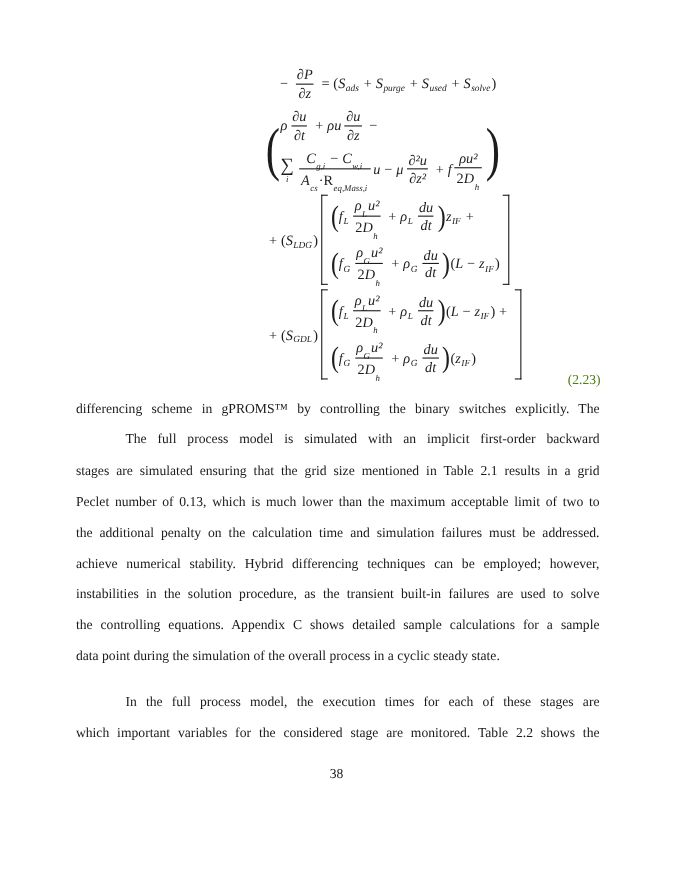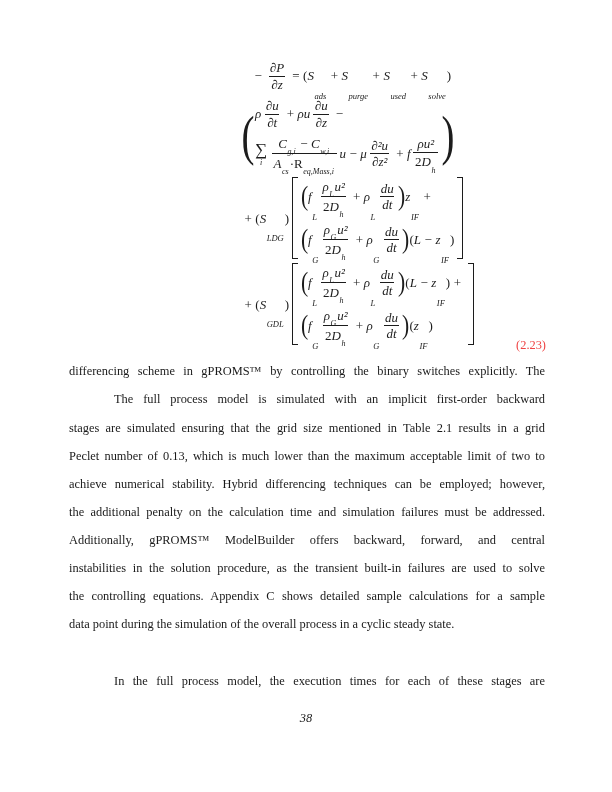--- a/index.html
+++ b/index.html
@@ -11,41 +11,41 @@
   
   .eq-block { position:relative; margin:60px 66px 0 69px; font-size:13px; color:#1c1c1c; }
   .eq-lines { margin-left:172px; display:flex; flex-direction:column; align-items:flex-start; }
   .eq-lines > .eq-row + .eq-row { margin-top:4px; }
   .eq-row { display:flex; align-items:center; }
   .row1 { margin-left:10px; margin-bottom:2px; }
   .eq-col { display:flex; flex-direction:column; align-items:flex-start; row-gap:4px; }
   .t { display:inline-block; line-height:1.2; }
   .it { font-style:italic; }
   .op { margin:0 3.5px; }
-  .sb { display:inline-block; font-size:8.5px; font-style:italic; position:relative; top:20px; margin:0 1px 0 0.5px; line-height:1; }
+  .sb { display:inline-block; font-size:8.5px; font-style:italic; position:relative; top:4px; margin:0 1px 0 0.5px; line-height:1; }
   .frac { display:inline-flex; flex-direction:column; align-items:center; margin:0 2.5px; }
   .frac .num, .frac .den { display:flex; align-items:center; padding:0 2px; line-height:1.25; }
   .frac .den { border-top:1px solid #1c1c1c; }
   .frac .sb { top:3px; font-size:8px;margin-top:11px; }
   .sum { display:inline-flex; flex-direction:column; align-items:center; margin-right:2px; }
   .sum .sg { font-size:17px; line-height:1; font-style:normal; }
   .sum .si { font-size:8px; font-style:italic; line-height:1; margin-top:1px; }
   .bp { font-size:54px; line-height:1; transform:scaleX(0.72); font-weight:300; margin:0 -2px; }
   .mp { font-size:27px; line-height:1; transform:scaleX(0.8); font-weight:300; margin:0 -1px; }
   .bk { align-self:stretch; width:5px; margin:0 3px; }
   .bk-l { border-left:1.3px solid #1c1c1c; border-top:1.3px solid #1c1c1c; border-bottom:1.3px solid #1c1c1c; }
   .bk-r { border-right:1.3px solid #1c1c1c; border-top:1.3px solid #1c1c1c; border-bottom:1.3px solid #1c1c1c; }
-  .eq-number { position:absolute; right:0; bottom:-8px; font-size:12.4px; color:#ef4444; }
+  .eq-number { position:absolute; right:0; bottom:-8px; font-size:12.4px; color:#4d7c0f; }
   
   .body-text { margin:12px 67px 0 69px; font-size:12.4px; line-height:28.1px; }
   .line { text-align:justify; text-align-last:justify; height:28.1px; overflow:hidden; white-space:normal; }
   .line.first { text-indent:45px; }
   .line.last { text-align-last:left; }
-  .para-2 { margin-top:29px; }
-  .page-number { text-align:center; margin-top:16px; font-size:12.4px;font-style:italic; }
+  .para-2 { margin-top:14px; }
+  .page-number { text-align:center; margin-top:16px; font-size:12.4px; }
 </style>
 </head>
 <body>
 
 <div class="page">
 
   <div class="eq-block">
     <div class="eq-lines">
 
       <div class="eq-row row1">
@@ -311,27 +311,27 @@
     </div>
     <div class="eq-number">(2.23)</div>
   </div>
 
   <div class="body-text">
     <div class="paragraph">
       <div class="line">differencing scheme in gPROMS™ by controlling the binary switches explicitly. The</div>
       <div class="line first">The full process model is simulated with an implicit first-order backward</div>
       <div class="line">stages are simulated ensuring that the grid size mentioned in Table 2.1 results in a grid</div>
       <div class="line">Peclet number of 0.13, which is much lower than the maximum acceptable limit of two to</div>
+      <div class="line">the additional penalty on the calculation time and simulation failures must be addressed.</div>
       <div class="line">achieve numerical stability. Hybrid differencing techniques can be employed; however,</div>
-      <div class="line">the additional penalty on the calculation time and simulation failures must be addressed.</div>
-      <div class="line">Additionally, gPROMS™ ModelBuilder offers backward, forward, and central</div>
       <div class="line">instabilities in the solution procedure, as the transient built-in failures are used to solve</div>
       <div class="line">the controlling equations. Appendix C shows detailed sample calculations for a sample</div>
       <div class="line last">data point during the simulation of the overall process in a cyclic steady state.</div>
     </div>
     <div class="paragraph para-2">
       <div class="line first">In the full process model, the execution times for each of these stages are</div>
+      <div class="line">which important variables for the considered stage are monitored. Table 2.2 shows the</div>
     </div>
   </div>
 
   <div class="page-number">38</div>
 
 </div>
 
 </body></html>

